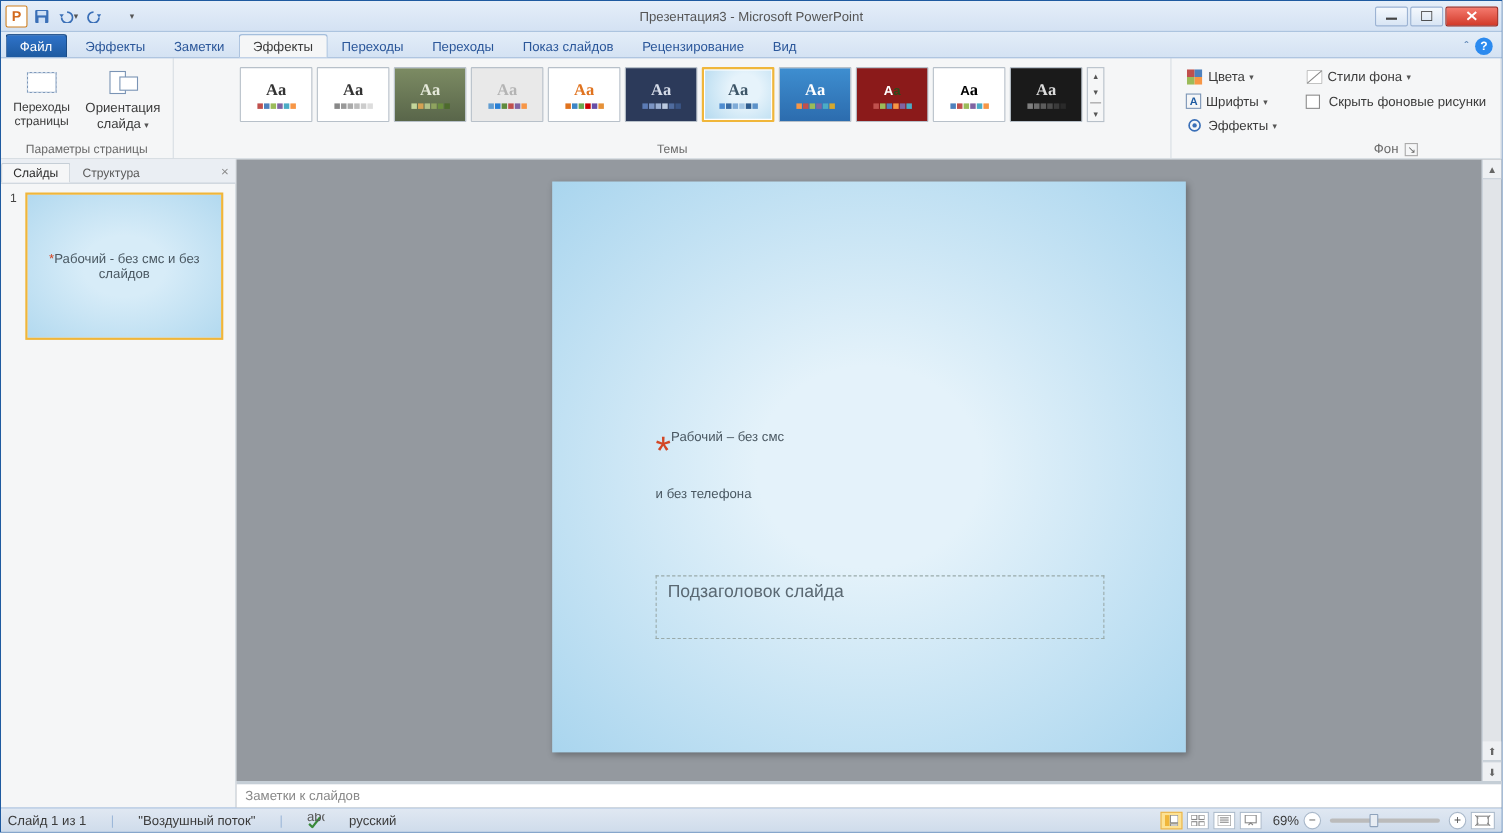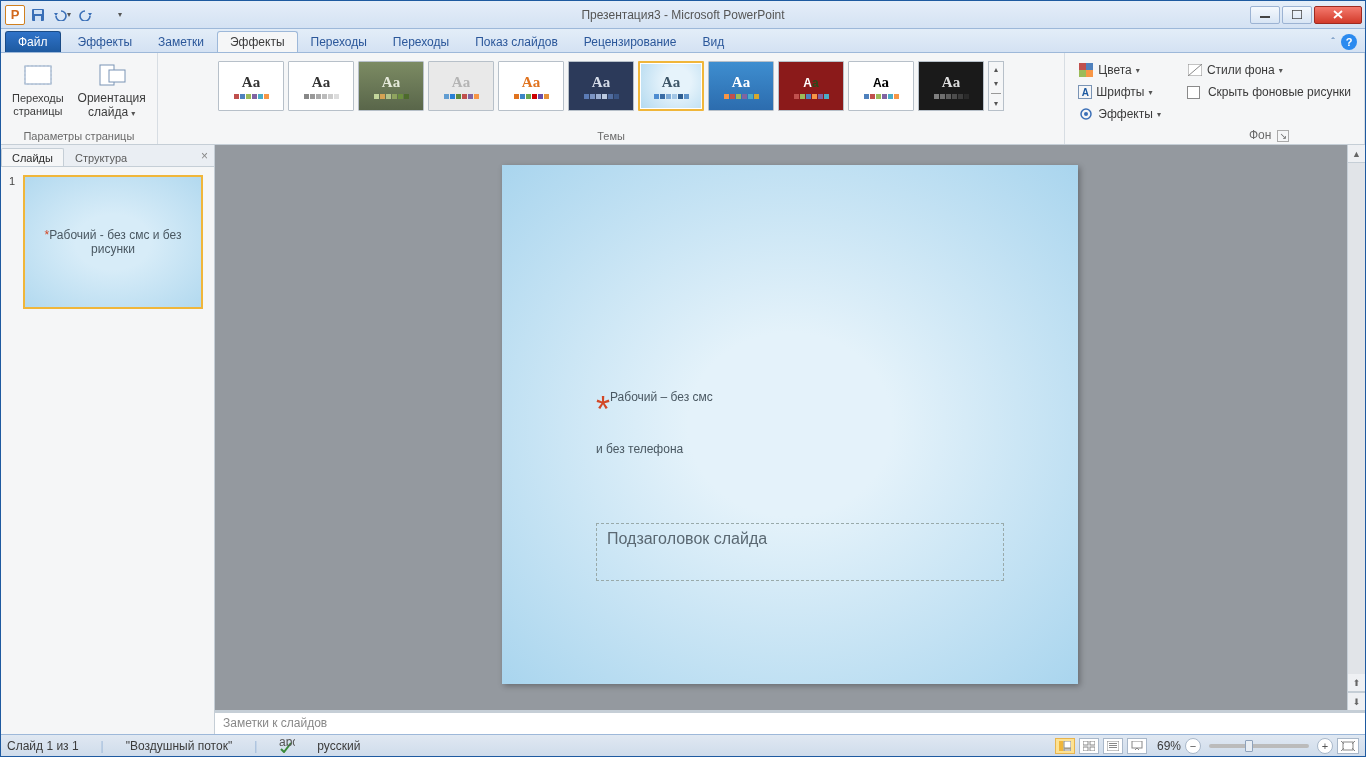--- a/index.html
+++ b/index.html
@@ -377,21 +377,21 @@
     <div class="leftpanel">
       <div class="leftpanel-tabs">
         <div class="lp-tab active">Слайды</div>
         <div class="lp-tab">Структура</div>
         <div class="lp-close">×</div>
       </div>
       <div class="thumbs">
         <div class="thumb-wrap">
           <div class="thumb-num">1</div>
           <div class="thumb">
-            <div class="thumb-title"><span class="ast">*</span><span>Рабочий - без смс и без рисунки</span></div>
+            <div class="thumb-title"><span class="ast">*</span><span>Рабочий - без смс и без слайдов</span></div>
           </div>
         </div>
       </div>
     </div>
 
     <div class="workspace">
       <div class="canvas-area">
         <div class="slide">
           <div class="slide-title">
             <div><span class="ast">*</span><span>Рабочий – без смс</span></div>

